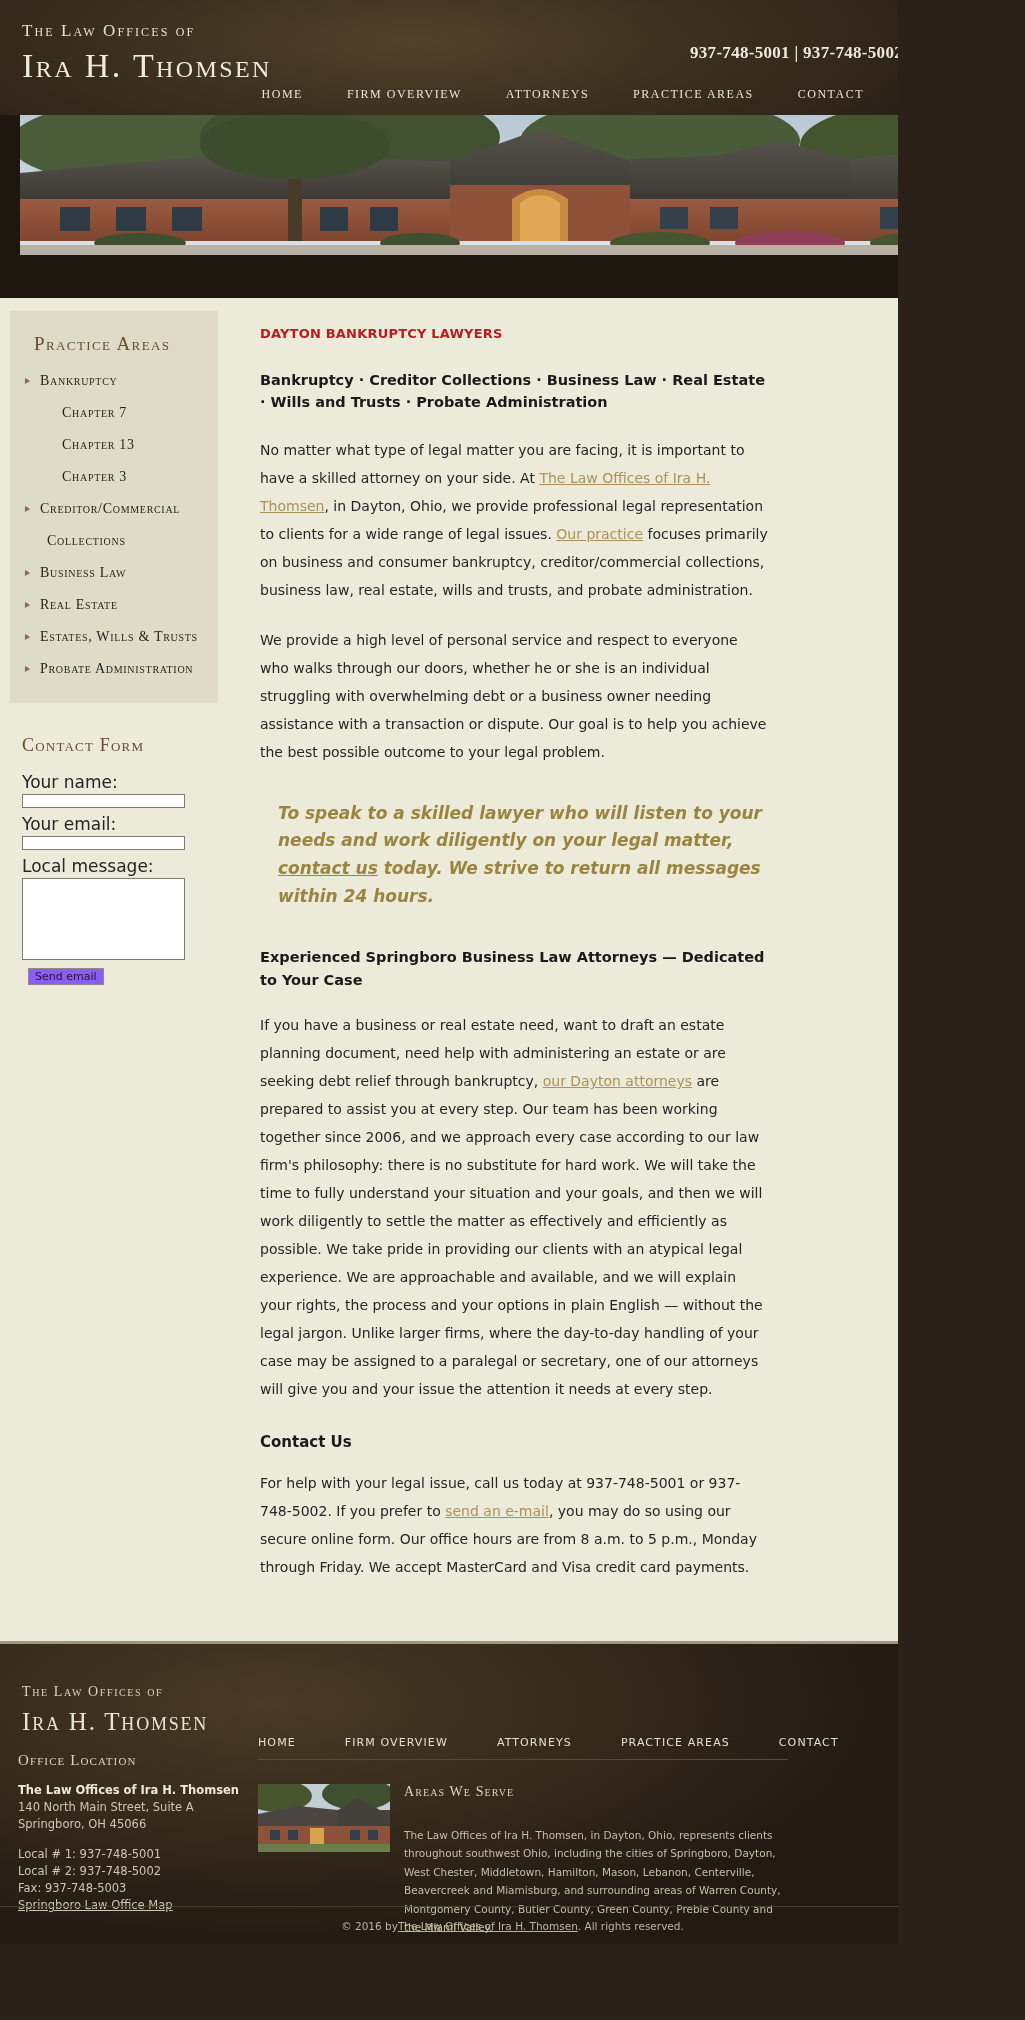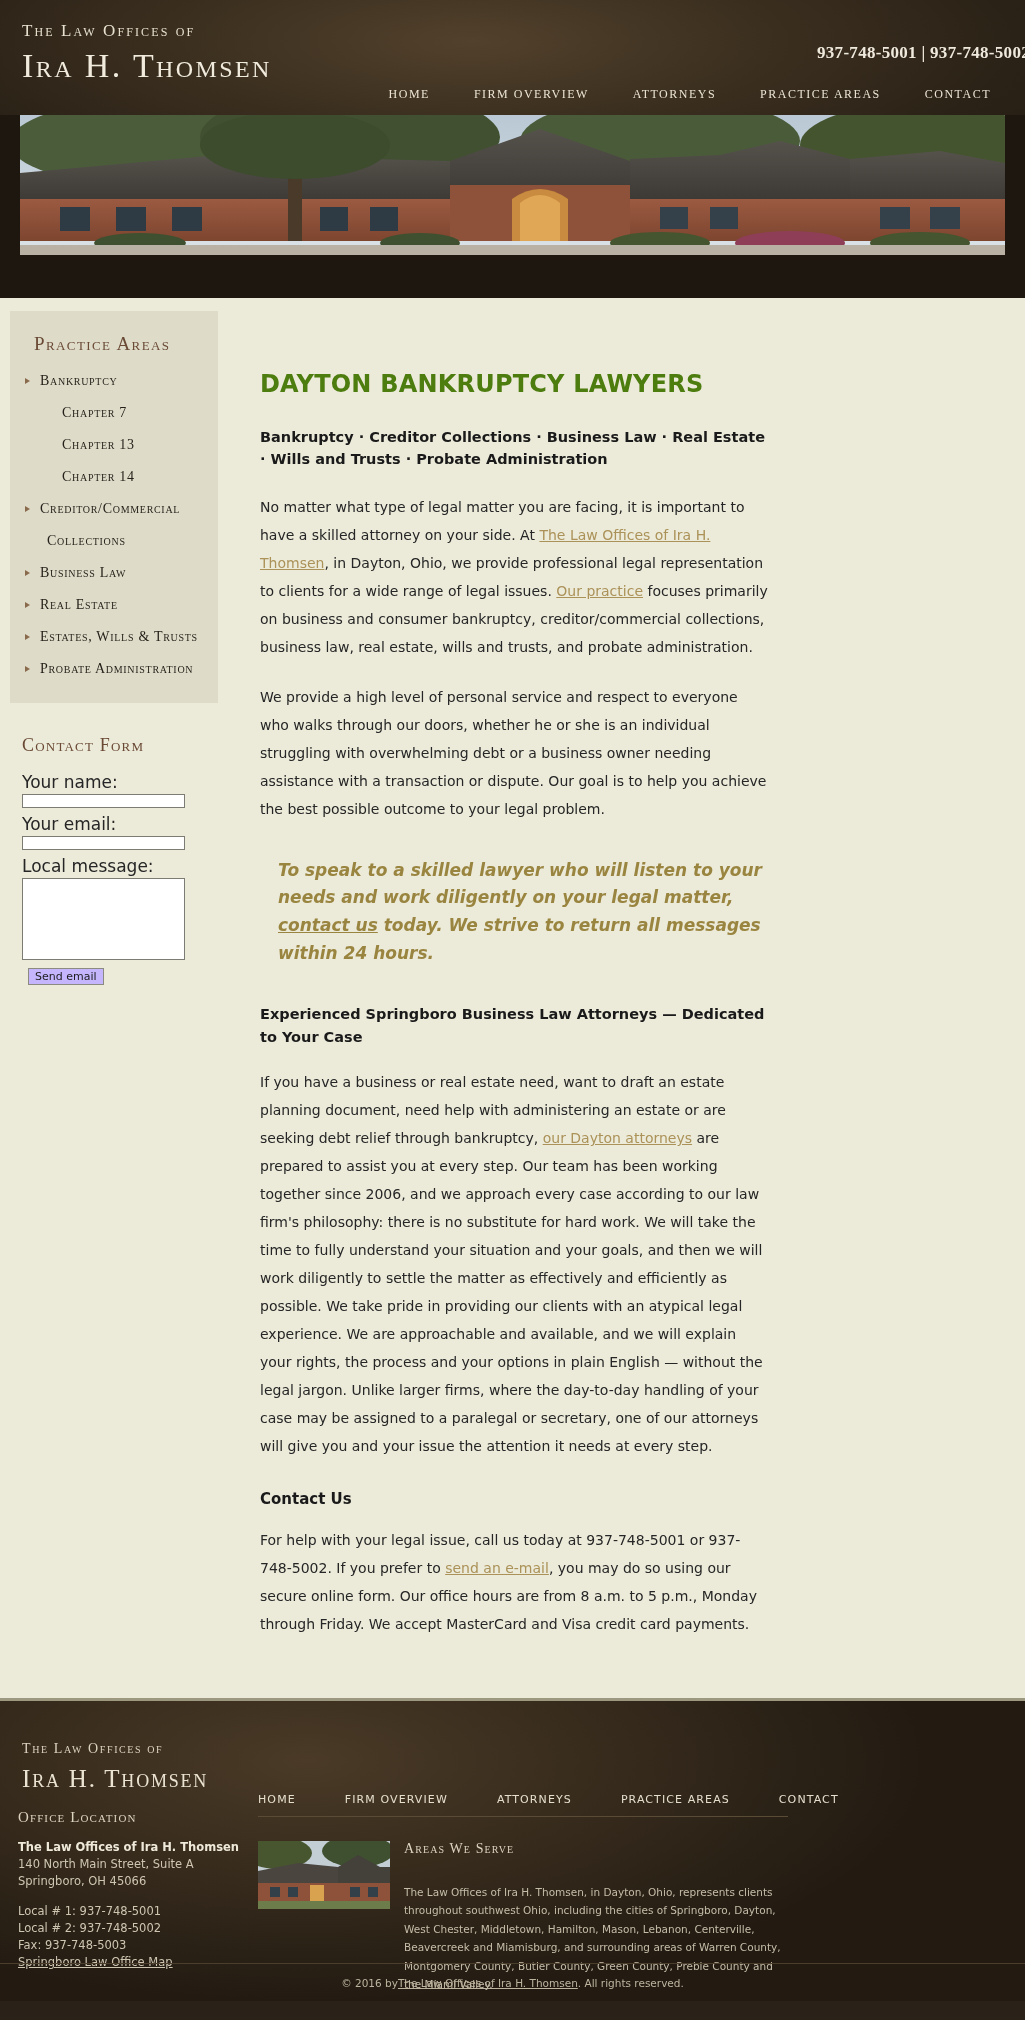--- a/index.html
+++ b/index.html
@@ -3,21 +3,21 @@
 <meta charset="utf-8">
 <style>
   * { box-sizing: border-box; margin: 0; padding: 0; }
   html, body { width: 1025px; }
   body {
     font-family: "DejaVu Sans", "Liberation Sans", sans-serif;
     background: #2a2218;
     font-size: 13px;
     color: #2b2b2b;
   }
-  .page { width: 1025px; position: relative; overflow: hidden; }
+  .page { width: 898px; position: relative; overflow: hidden; }
 
   
   .header {
     height: 115px;
     position: relative;
     background:
       radial-gradient(ellipse 700px 190px at 46% 36%, #52412c 0%, #3b2f1f 42%, #2b2217 78%, #241c13 100%);
   }
   .logo-block { position: absolute; left: 22px; top: 22px; }
   .logo-small {
@@ -115,31 +115,30 @@
     border: 1px solid #7c7c74; background: #fff; font-size: 11px; padding: 1px 3px;
     font-family: "DejaVu Sans", sans-serif;
   }
   .cf-textarea {
     display: block; margin: 0 0 8px 12px; width: 163px; height: 82px;
     border: 1px solid #7c7c74; background: #fff; font-size: 11px; padding: 2px 3px;
     font-family: "DejaVu Sans", sans-serif; resize: none;
   }
   .cf-button {
     margin-left: 18px; font-size: 11px; padding: 1px 6px;
-    background: #c4b5fd; border: 1px solid #8b8b82; color: #1d1d1d;
+    background: #8b5cf6; border: 1px solid #8b8b82; color: #1d1d1d;
     font-family: "DejaVu Sans", sans-serif; cursor: pointer;
   }
 
   
   .main { width: 525px; padding-top: 28px; padding-left: 14px; }
   h1.page-title {
     font-family: "DejaVu Sans", "Liberation Sans", sans-serif;
-    color: #4d7c0f; font-size: 24px; font-weight: bold; letter-spacing: .2px;
+    color: #b91c1c; font-size: 13px; font-weight: bold; letter-spacing: .2px;
     margin-bottom: 28px;
-    margin-top: 44px;
   }
   h2.subhead {
     font-size: 14.5px; font-weight: bold; color: #1a1a1a;
     line-height: 1.55; margin-bottom: 22px;
   }
   .main p {
     font-size: 14px; line-height: 2.0; color: #262626; margin-bottom: 22px;
     text-align: left;
   }
   .main a { color: #ab9258; text-decoration: underline; }
@@ -300,21 +299,21 @@
             <li>
                 <a class="pa-top"><span class="bullet"></span><span>Bankruptcy</span></a>
               </li>
             <li>
                 <a class="pa-sub">Chapter 7</a>
               </li>
             <li>
                 <a class="pa-sub">Chapter 13</a>
               </li>
             <li>
-                <a class="pa-sub">Chapter 14</a>
+                <a class="pa-sub">Chapter 3</a>
               </li>
             <li>
                 <a class="pa-top"><span class="bullet"></span><span>Creditor/Commercial</span></a>
               </li>
             <li>
                 <a class="pa-cont">Collections</a>
               </li>
             <li>
                 <a class="pa-top"><span class="bullet"></span><span>Business Law</span></a>
               </li>

